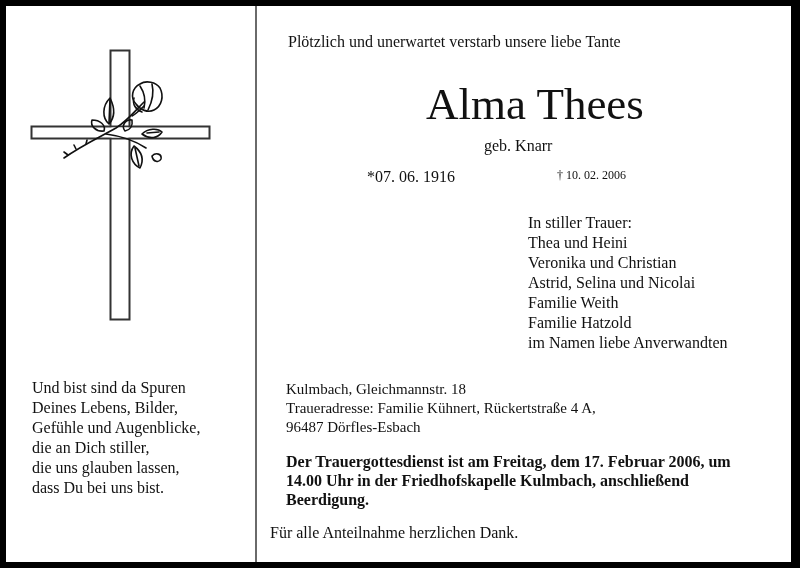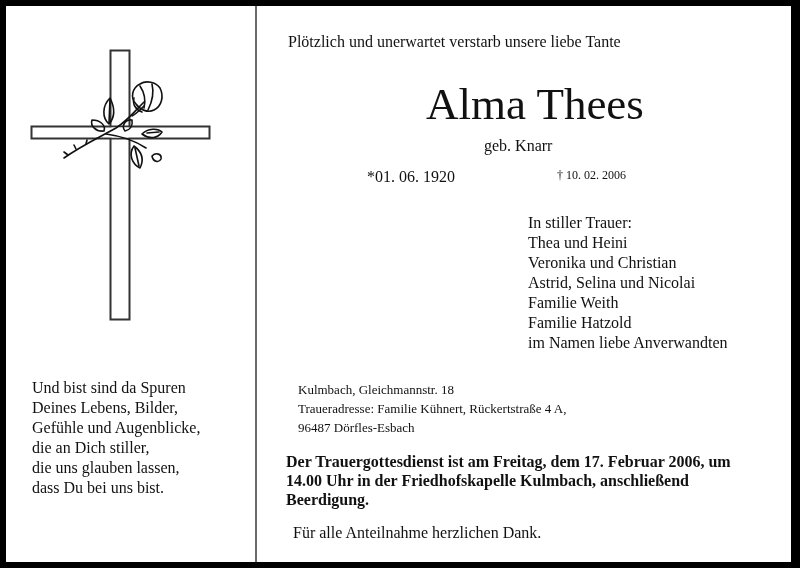--- a/index.html
+++ b/index.html
@@ -12,25 +12,25 @@
   .cross-art { position: absolute; left: 0; top: 0; width: 249px; height: 330px; }
   .poem { position: absolute; left: 26px; top: 372px; font-size: 16px; line-height: 20px; }
   .poem div { white-space: nowrap; }
   .intro { position: absolute; left: 0; top: 27px; width: 695px; padding-left: 282px; box-sizing: border-box; font-size: 16px; white-space: nowrap; }
   .name { position: absolute; left: 392px; top: 72px; font-size: 45px; line-height: 52px; white-space: nowrap; margin-left: 28px; }
   .maiden { position: absolute; left: 478px; top: 131px; font-size: 16px; white-space: nowrap; }
   .born { position: absolute; left: 361px; top: 162px; font-size: 16px; white-space: nowrap; }
   .died { position: absolute; left: 551px; top: 162px; font-size: 12px; white-space: nowrap; }
   .mourners { position: absolute; left: 522px; top: 207px; font-size: 16px; line-height: 20px; }
   .mourners div { white-space: nowrap; }
-  .address { position: absolute; left: 280px; top: 374px; font-size: 13px; line-height: 19px; margin-left: 12px; }
+  .address { position: absolute; left: 280px; top: 374px; font-size: 15px; line-height: 19px; }
   .address div { white-space: nowrap; }
   .service { position: absolute; left: 280px; top: 446px; width: 500px; font-size: 16px; line-height: 19px; }
   .service div { white-space: nowrap; font-weight: bold; }
-  .thanks { position: absolute; left: 287px; top: 518px; font-size: 16px; white-space: nowrap; }
+  .thanks { position: absolute; left: 264px; top: 518px; font-size: 16px; white-space: nowrap; }
 </style>
 </head>
 <body>
 
 <div class="card">
 
   <svg class="cross-art" viewBox="0 0 249 330" width="249" height="330">
 
     <rect x="104.5" y="44.5" width="19" height="269" fill="#fff" stroke="#333" stroke-width="2"></rect>
 
@@ -73,21 +73,21 @@
     <div>Deines Lebens, Bilder,</div>
     <div>Gefühle und Augenblicke,</div>
     <div>die an Dich stiller,</div>
     <div>die uns glauben lassen,</div>
     <div>dass Du bei uns bist.</div>
   </div>
 
   <div class="intro">Plötzlich und unerwartet verstarb unsere liebe Tante</div>
   <div class="name">Alma Thees</div>
   <div class="maiden">geb. Knarr</div>
-  <div class="born">*01. 06. 1920</div>
+  <div class="born">*07. 06. 1916</div>
   <div class="died">† 10. 02. 2006</div>
 
   <div class="mourners">
     <div>In stiller Trauer:</div>
     <div>Thea und Heini</div>
     <div>Veronika und Christian</div>
     <div>Astrid, Selina und Nicolai</div>
     <div>Familie Weith</div>
     <div>Familie Hatzold</div>
     <div>im Namen liebe Anverwandten</div>

